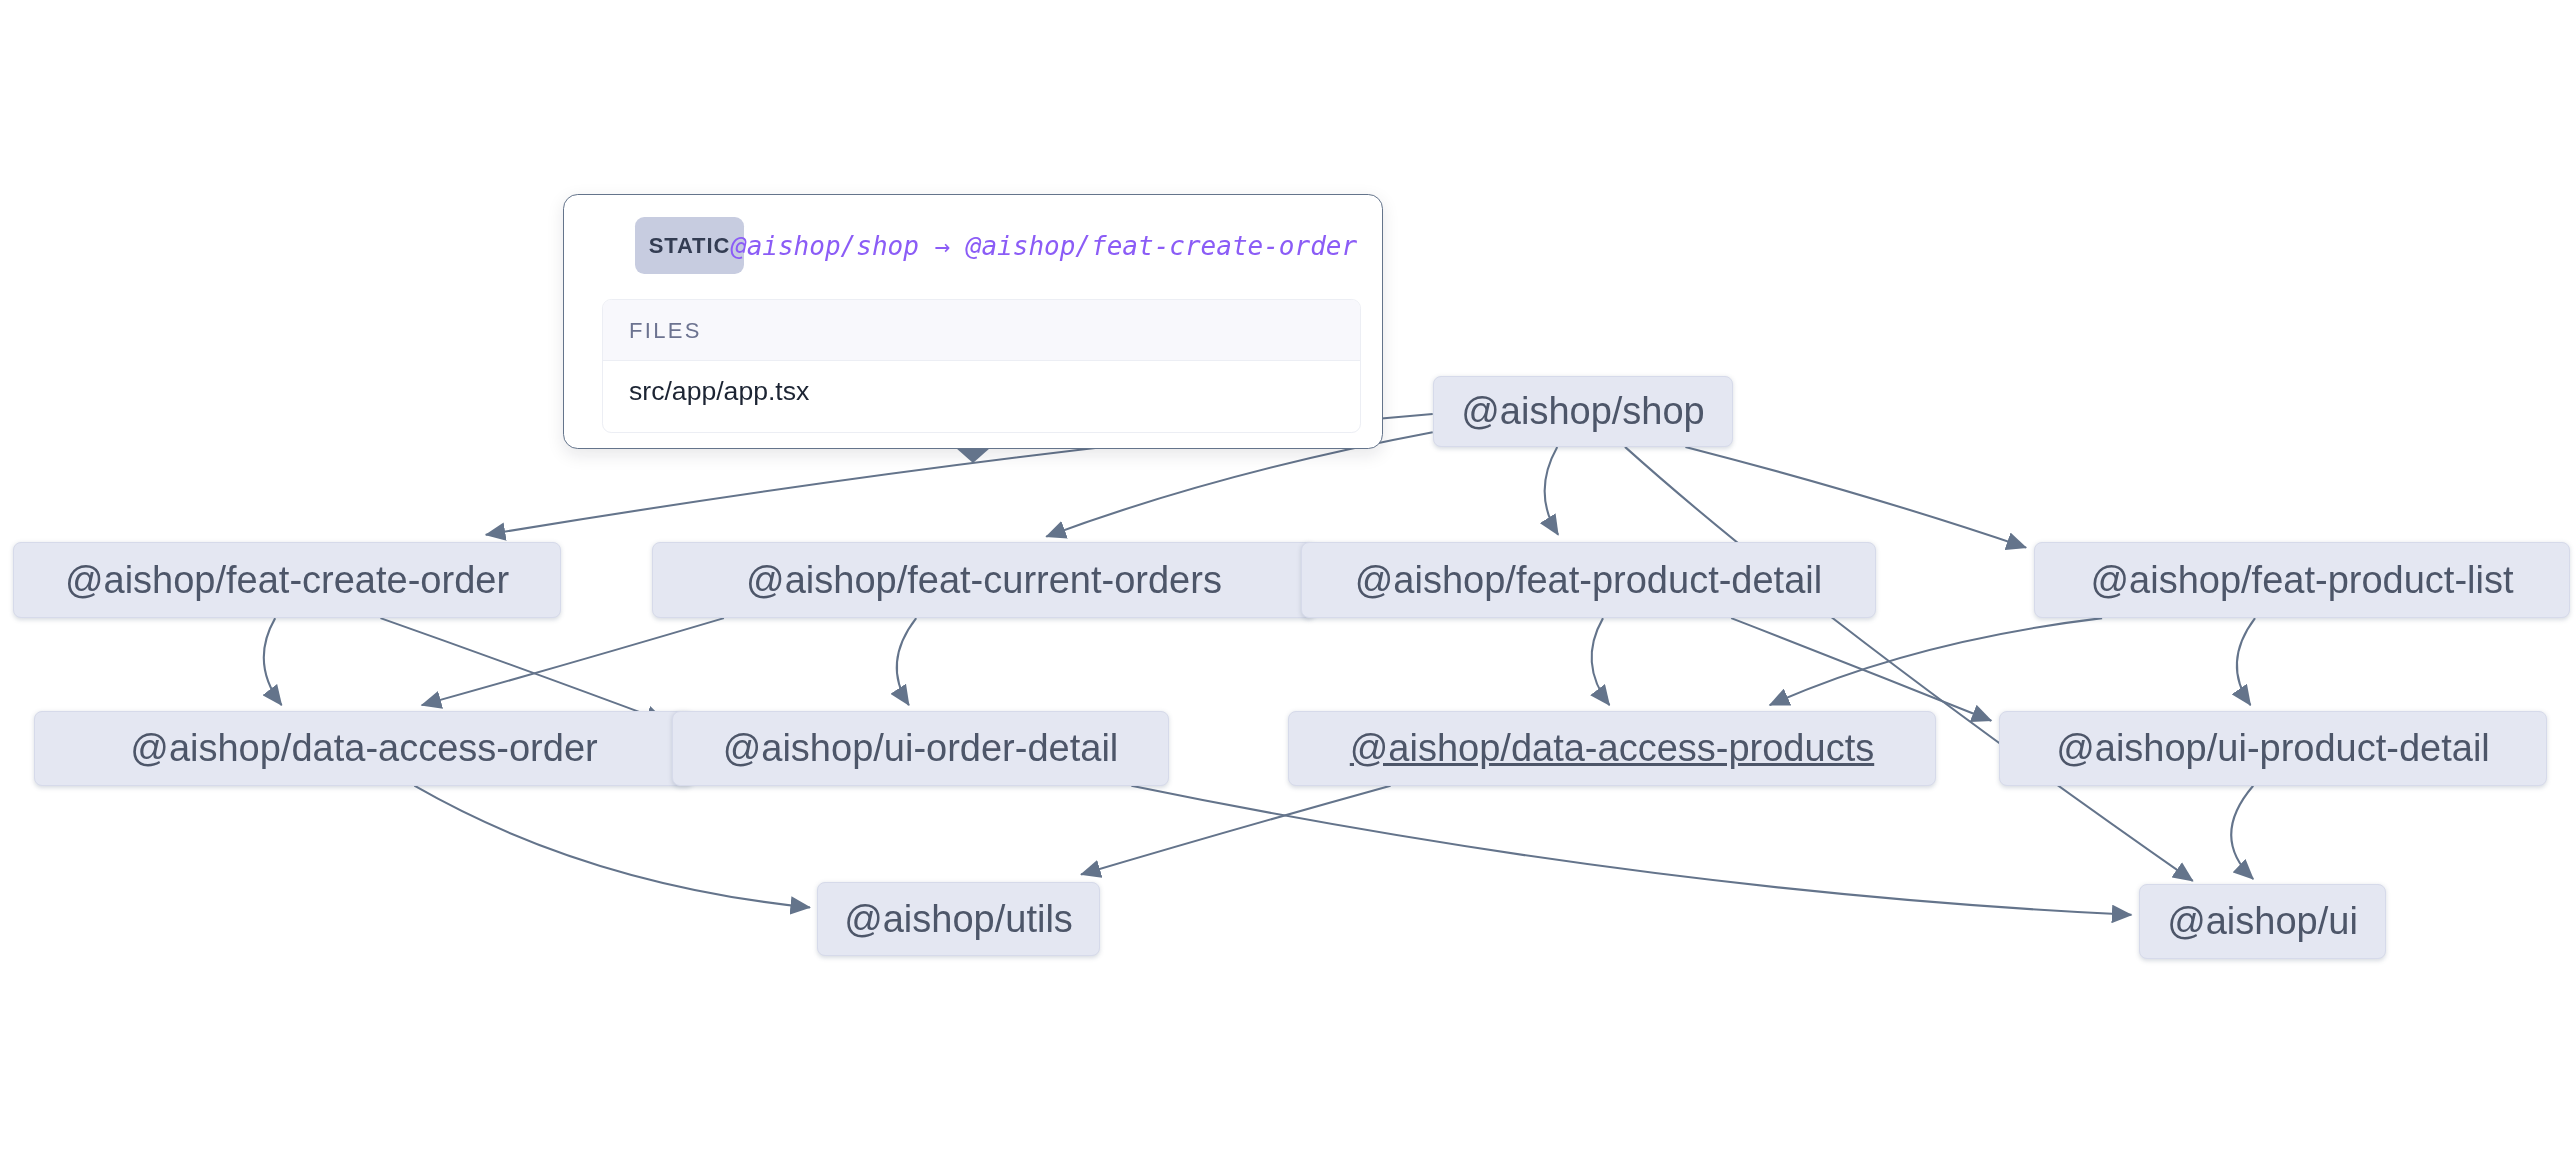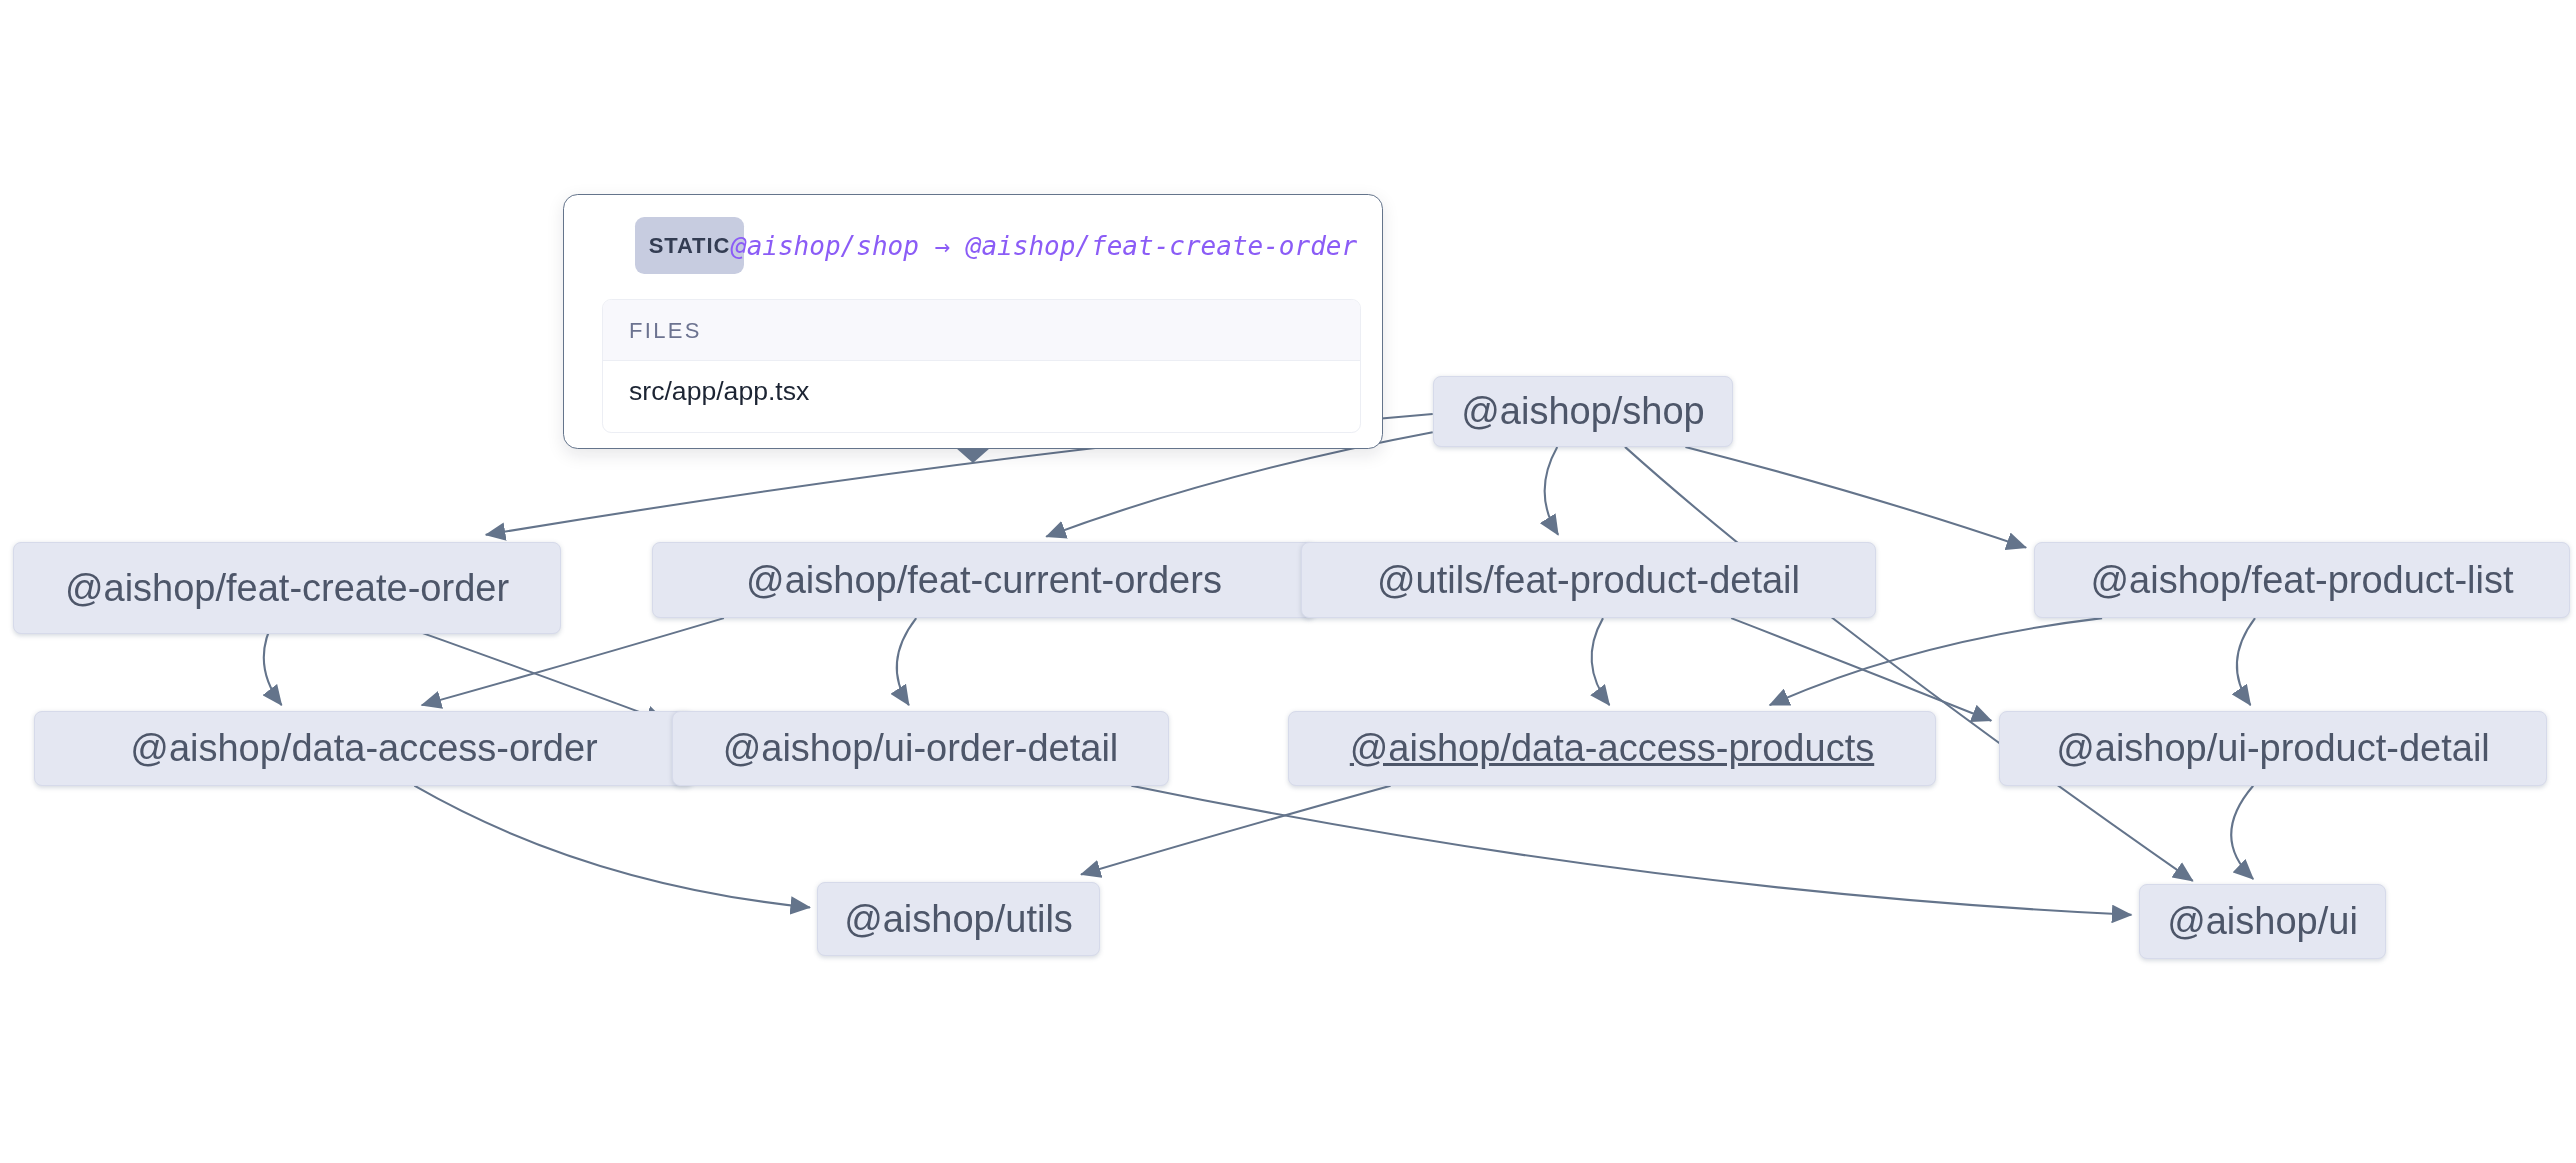--- a/index.html
+++ b/index.html
@@ -126,23 +126,23 @@
       <path d="M2295,675 Q2088,700 1932,770" marker-end="url(#arrow)"></path>
       <path d="M2462,675 Q2425,724 2457,770" marker-end="url(#arrow)"></path>
       <path d="M452,858 Q640,966 884,991" marker-end="url(#arrow)"></path>
       <path d="M1518,858 Q1338,908 1180,955" marker-end="url(#arrow)"></path>
       <path d="M1235,858 Q1800,974 2327,999" marker-end="url(#arrow)"></path>
       <path d="M2460,858 Q2412,914 2460,960" marker-end="url(#arrow)"></path>
     </svg>
 
   <div>
       <div class="node" style="left: 1433px; top: 376px; width: 300px; height: 71px;">@aishop/shop</div>
-      <div class="node" style="left: 13px; top: 542px; width: 548px; height: 92px;">@aishop/feat-create-order</div>
+      <div class="node" style="left: 13px; top: 542px; width: 548px; height: 76px;">@aishop/feat-create-order</div>
       <div class="node" style="left: 652px; top: 542px; width: 664px; height: 76px;">@aishop/feat-current-orders</div>
-      <div class="node" style="left: 1301px; top: 542px; width: 575px; height: 76px;">@utils/feat-product-detail</div>
+      <div class="node" style="left: 1301px; top: 542px; width: 575px; height: 76px;">@aishop/feat-product-detail</div>
       <div class="node" style="left: 2034px; top: 542px; width: 536px; height: 76px;">@aishop/feat-product-list</div>
       <div class="node" style="left: 34px; top: 711px; width: 660px; height: 75px;">@aishop/data-access-order</div>
       <div class="node" style="left: 672px; top: 711px; width: 497px; height: 75px;">@aishop/ui-order-detail</div>
       <div class="node" style="left: 1288px; top: 711px; width: 648px; height: 75px; text-decoration: underline;">@aishop/data-access-products</div>
       <div class="node" style="left: 1999px; top: 711px; width: 548px; height: 75px;">@aishop/ui-product-detail</div>
       <div class="node" style="left: 817px; top: 882px; width: 283px; height: 74px;">@aishop/utils</div>
       <div class="node" style="left: 2139px; top: 884px; width: 247px; height: 75px;">@aishop/ui</div>
     </div>
 
   <div class="tooltip">

